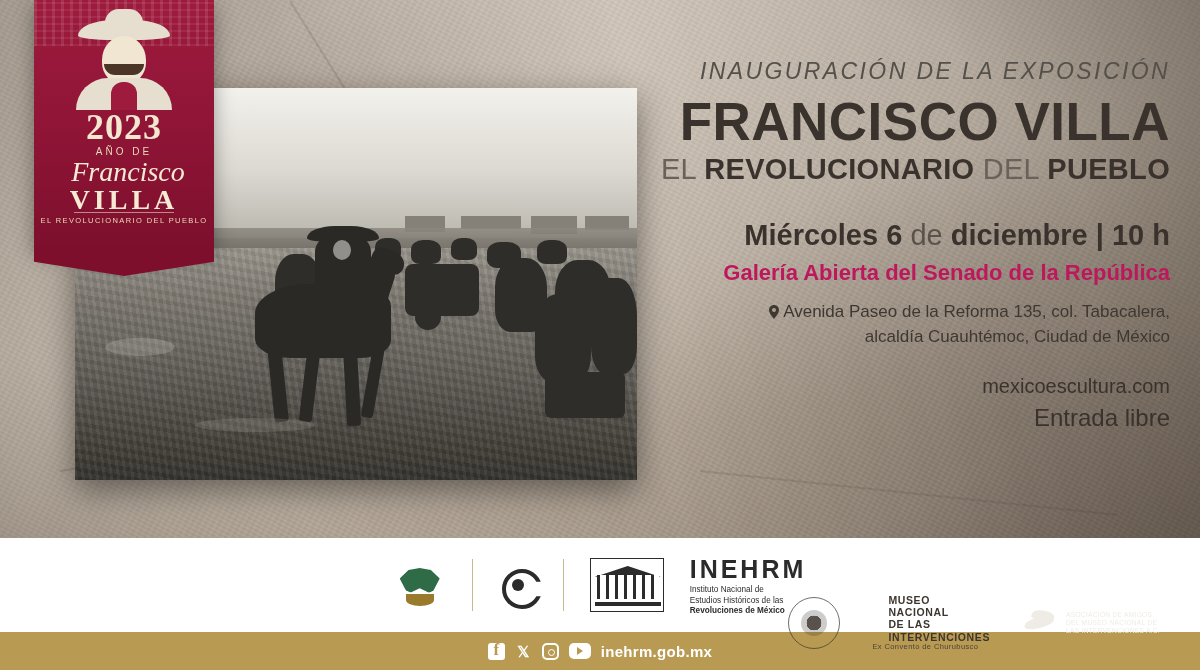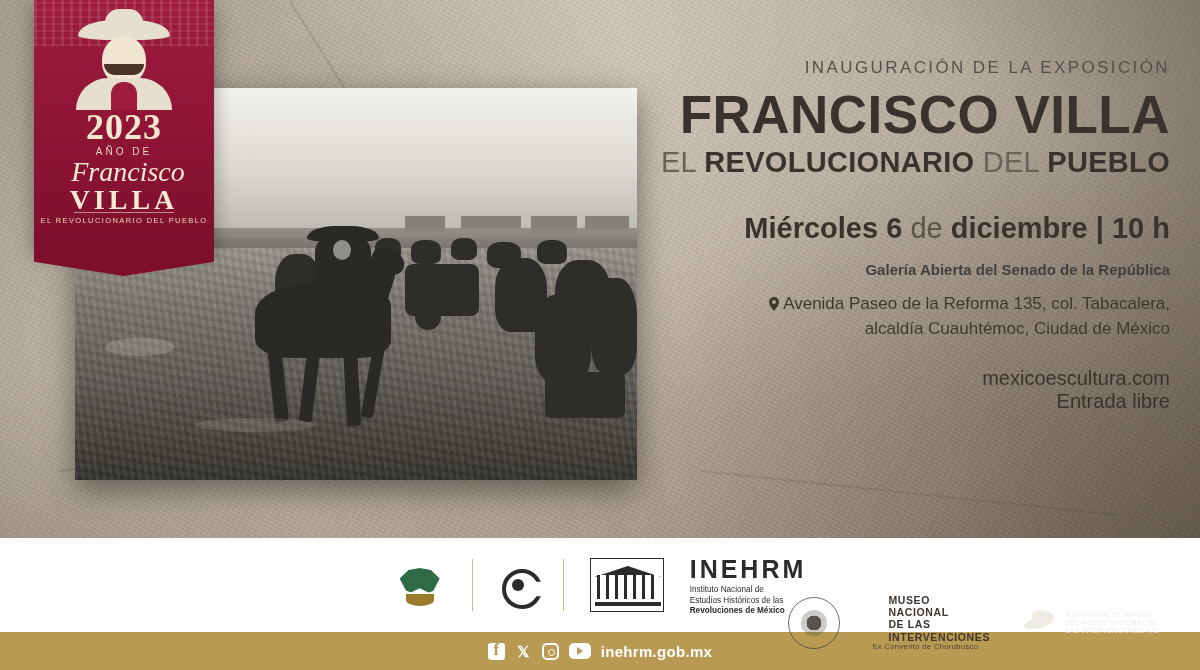--- a/index.html
+++ b/index.html
@@ -162,36 +162,36 @@
       repeating-linear-gradient(10deg, rgba(0,0,0,0.05) 0 4px, rgba(255,255,255,0.03) 4px 9px);
   }
   .rider, .horse, .fig {
     position:absolute; background:#2b2926; border-radius:3px;
   }
   .ph-dark-blob { position:absolute; background:#2f2d2a; border-radius:40% 40% 30% 30%; }
   .ph-light { position:absolute; background:rgba(230,228,222,0.55); border-radius:50%; }
 
   
   .txt { position:absolute; right:30px; top:58px; width:520px; text-align:right; z-index:7; color:#2e2a26; }
-  .t-inaug { font-size:17px; letter-spacing:2.4px; color:#54504a; }
+  .t-inaug { font-size:23px; letter-spacing:2.4px; color:#54504a;font-style:italic; }
   .t-title {
     margin-top:10px; font-size:53px; font-weight:bold; letter-spacing:0.5px;
     color:#3a322c; line-height:1.02;
   }
   .t-sub { margin-top:4px; font-size:29px; letter-spacing:0.3px; color:#4a433c; }
   .t-sub b { font-weight:bold; color:#3a322c; }
   .t-sub .lt { font-weight:normal; color:#6a625a; }
   .t-date { margin-top:33px; font-size:29px; color:#3a322c; }
   .t-date b { font-weight:bold; }
   .t-date .lt { font-weight:normal; color:#5b534b; }
-  .t-venue { margin-top:16px; font-size:15px; font-weight:bold; color:#404040; }
+  .t-venue { margin-top:8px; font-size:22px; font-weight:bold; color:#be185d; }
   .t-addr { margin-top:14px; font-size:17px; color:#3f3831; line-height:1.45; }
   .pin { display:inline-block; width:10px; height:14px; position:relative; top:2px; margin-right:4px; }
   .t-web { margin-top:26px; font-size:20px; color:#3a322c; }
-  .t-free { font-size:20px; color:#3a322c; }
+  .t-free { margin-top:6px; font-size:24px; color:#3a322c; }
 
   
   .sec-logos {
     position:absolute; right:40px; bottom:18px; z-index:7;
     display:flex; align-items:center; gap:32px;
   }
   .seal {
     width:52px; height:52px; border-radius:50%;
     border:1.4px solid rgba(70,62,54,0.75);
     position:relative;

